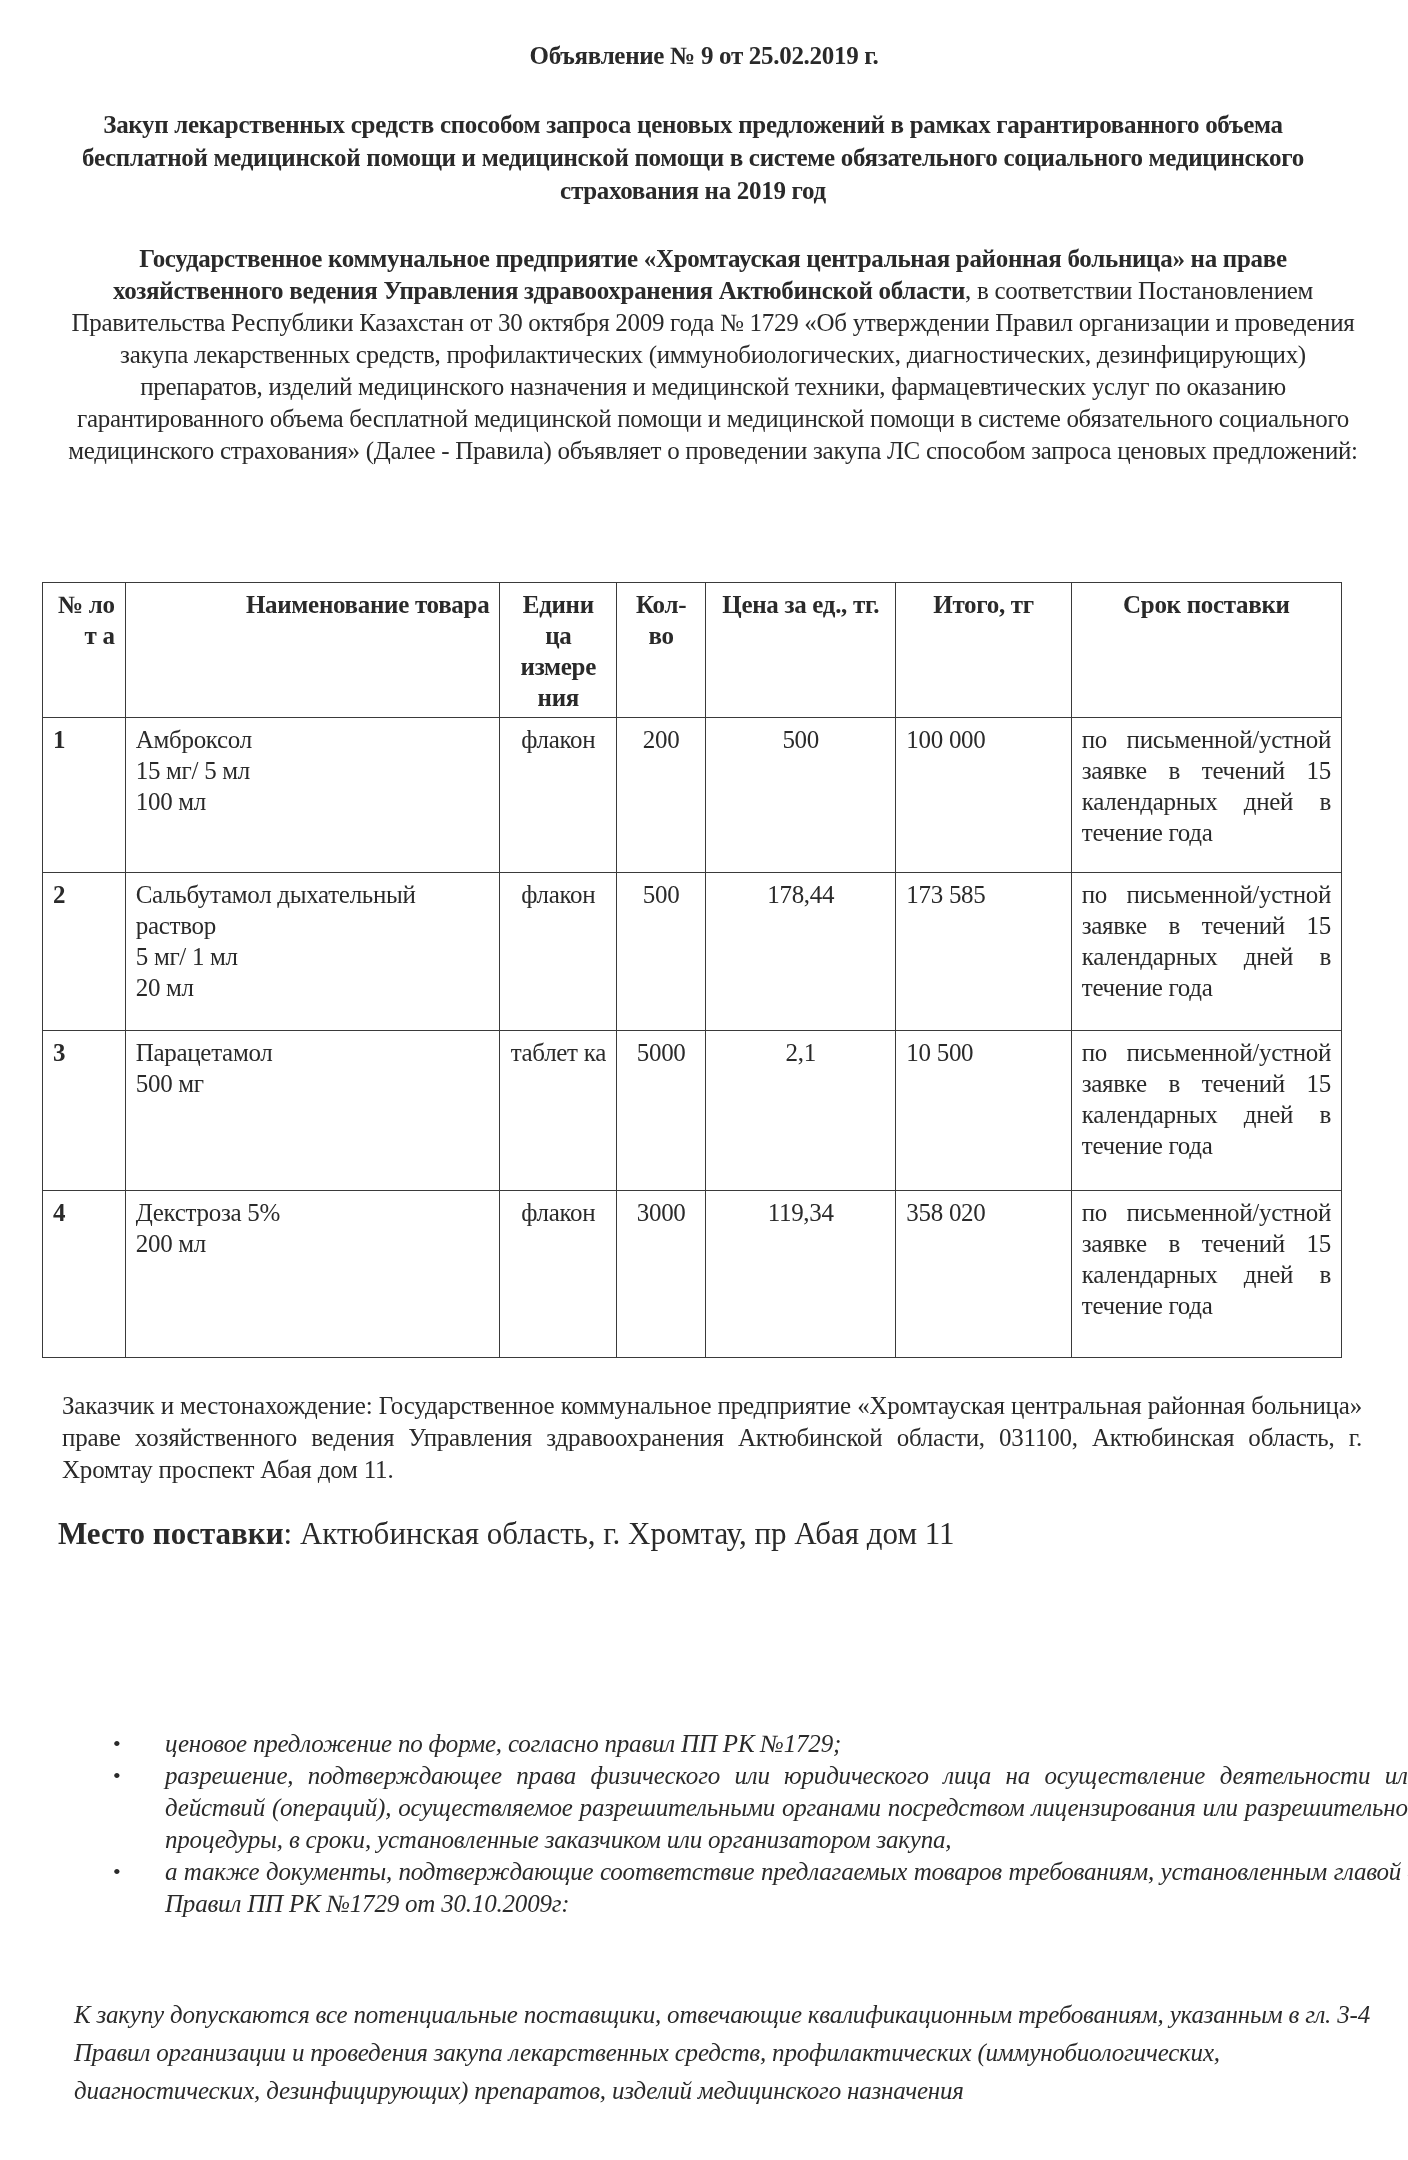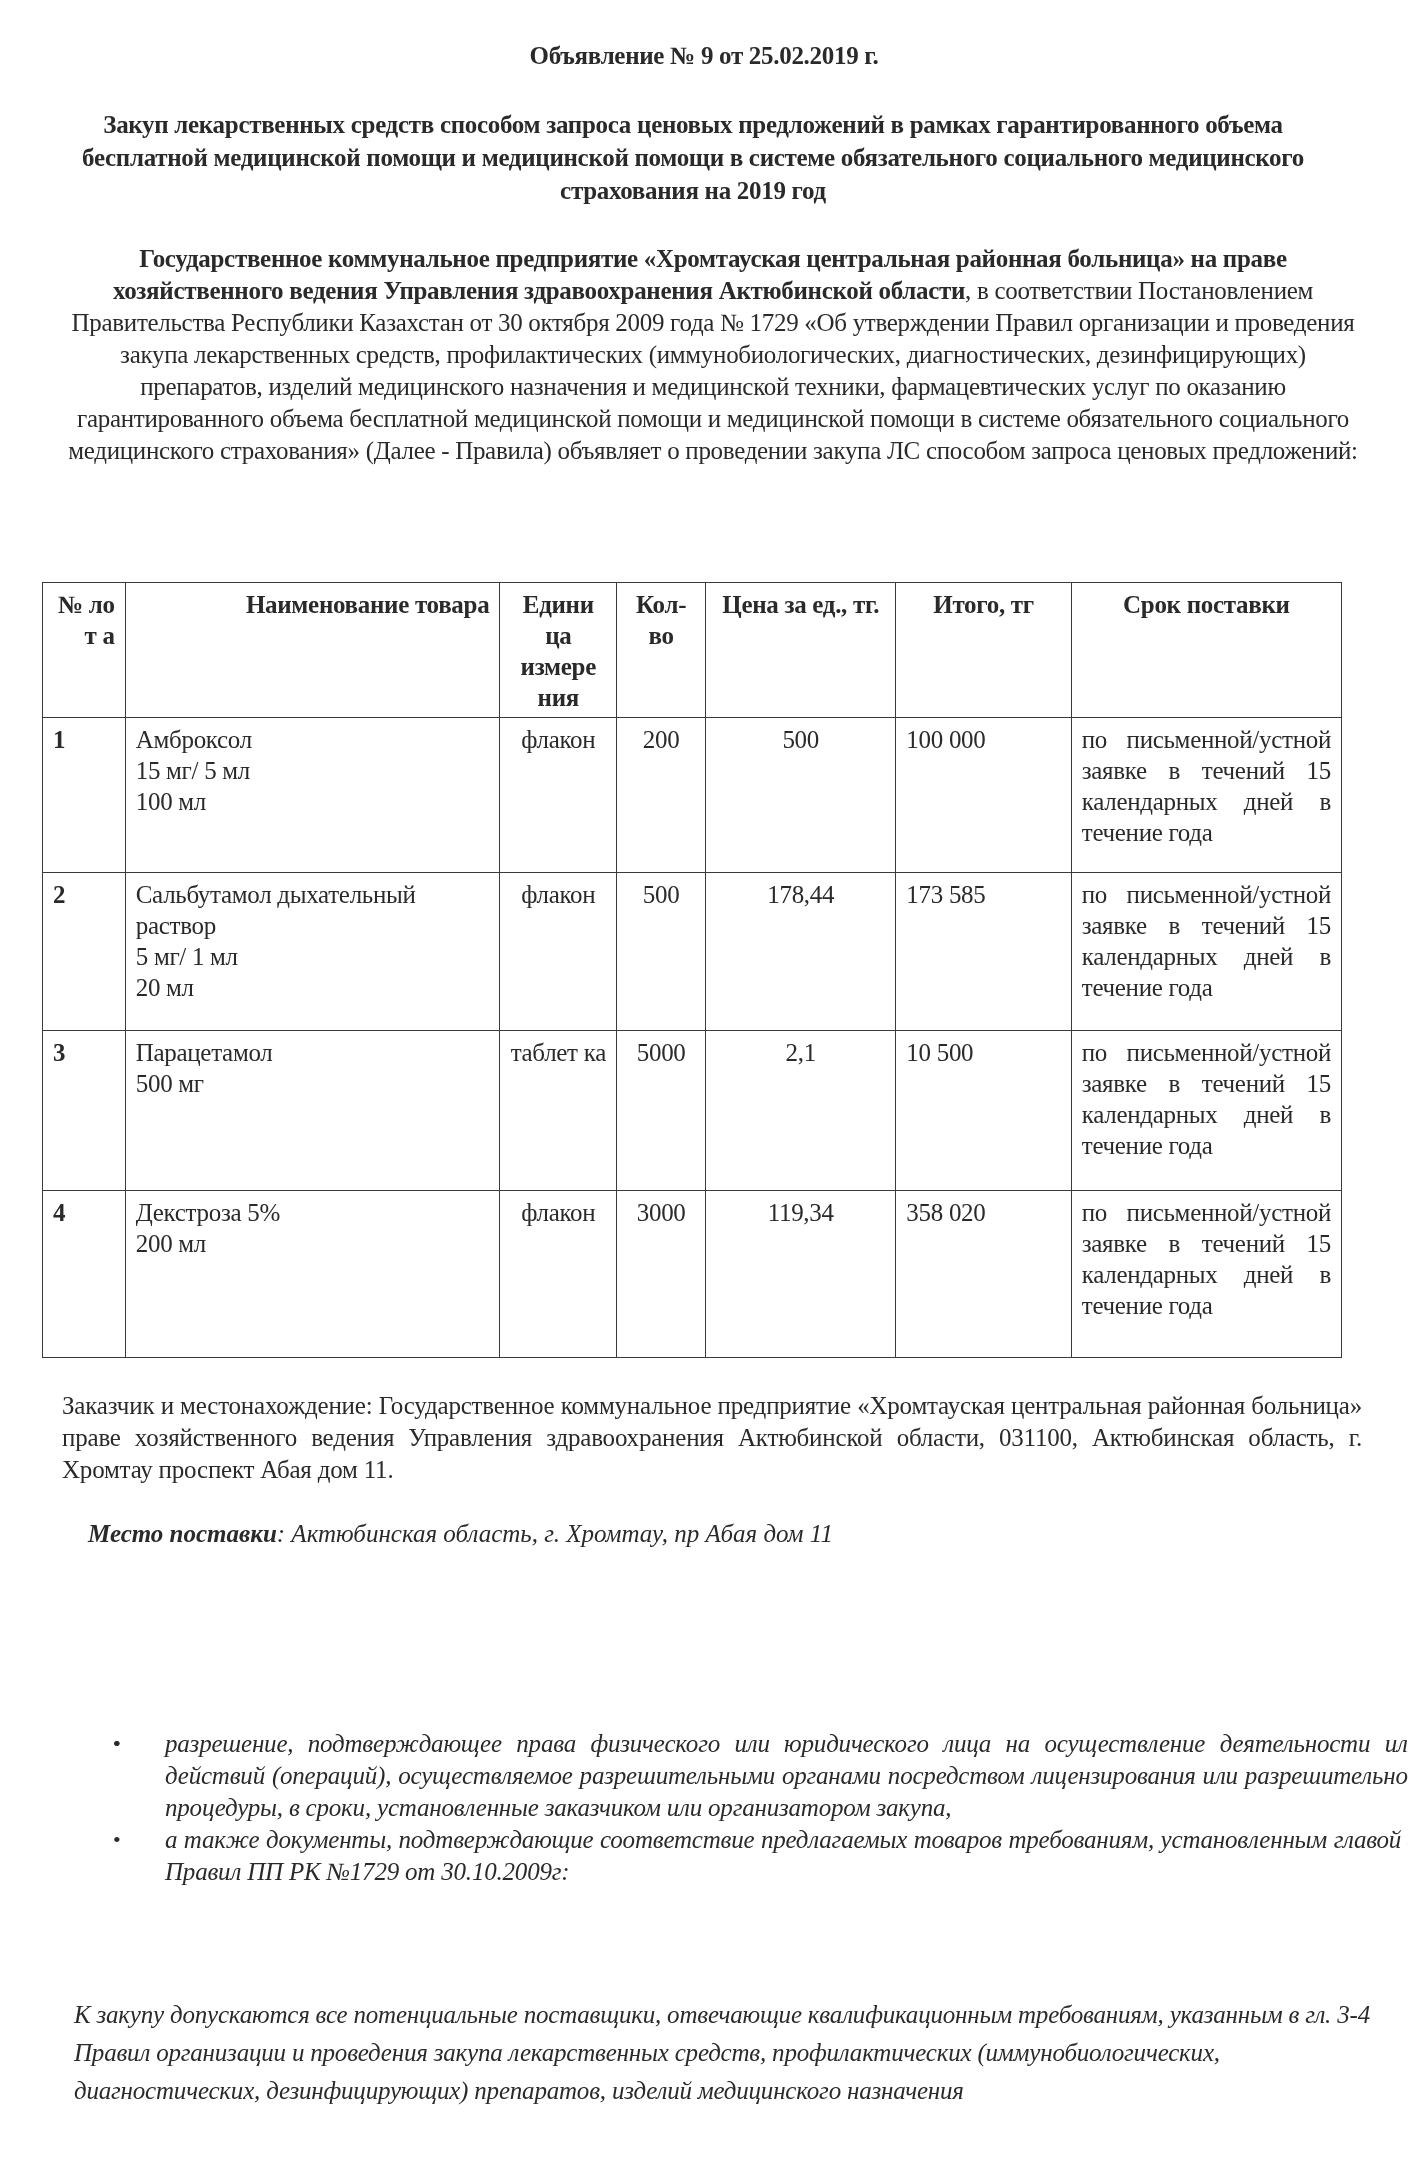--- a/index.html
+++ b/index.html
@@ -39,22 +39,22 @@
   td.num { font-weight: bold; }
   td.center { text-align: center; }
   td.name { padding-left: 22px; }
   td.term { text-align: justify; }
   .line { display: block; }
   .customer {
     position: absolute; left: 62px; width: 1300px; top: 1390px;
     font-size: 25px; line-height: 32px; text-align: justify; letter-spacing: -0.2px;
   }
   .delivery {
-    position: absolute; left: 88px; width: 1300px; top: 1518px;
-    font-size: 25px; line-height: 32px; font-style: italic;
+    position: absolute; left: 58px; width: 1300px; top: 1518px;
+    font-size: 31px; line-height: 32px;
   }
   .delivery b { font-weight: bold; }
   .italic-block {
     position: absolute; left: 74px; width: 1300px;
     font-style: italic; font-size: 25px; line-height: 32px; text-align: justify; letter-spacing: -0.2px;
   }
   .proposal { top: 1580px; }
   ul.reqs {
     position: absolute; left: 120px; width: 1255px; top: 1728px; margin: 0; padding: 0 0 0 45px;
     font-style: italic; font-size: 25px; line-height: 32px; text-align: justify; letter-spacing: -0.2px;
@@ -146,20 +146,21 @@
     </table>
 
   <div class="customer">Заказчик и местонахождение: Государственное коммунальное предприятие «Хромтауская центральная районная больница» праве хозяйственного ведения Управления здравоохранения Актюбинской области, 031100, Актюбинская область, г. Хромтау проспект Абая дом 11.</div>
 
   <div class="delivery"><b>Место поставки</b><span>: Актюбинская область, г. Хромтау, пр Абая дом 11</span></div>
 
 
   <ul class="reqs">
     <li>
       <span class="bullet">•</span>
+      <span>ценовое предложение по форме, согласно правил ПП РК №1729;</span>
     </li>
     <li>
       <span class="bullet">•</span>
       <span>разрешение, подтверждающее права физического или юридического лица на осуществление деятельности или действий (операций), осуществляемое разрешительными органами посредством лицензирования или разрешительной процедуры, в сроки, установленные заказчиком или организатором закупа,</span>
     </li>
     <li>
       <span class="bullet">•</span>
       <span>а также документы, подтверждающие соответствие предлагаемых товаров требованиям, установленным главой 4 Правил ПП РК №1729 от 30.10.2009г:</span>
     </li>
   </ul>

